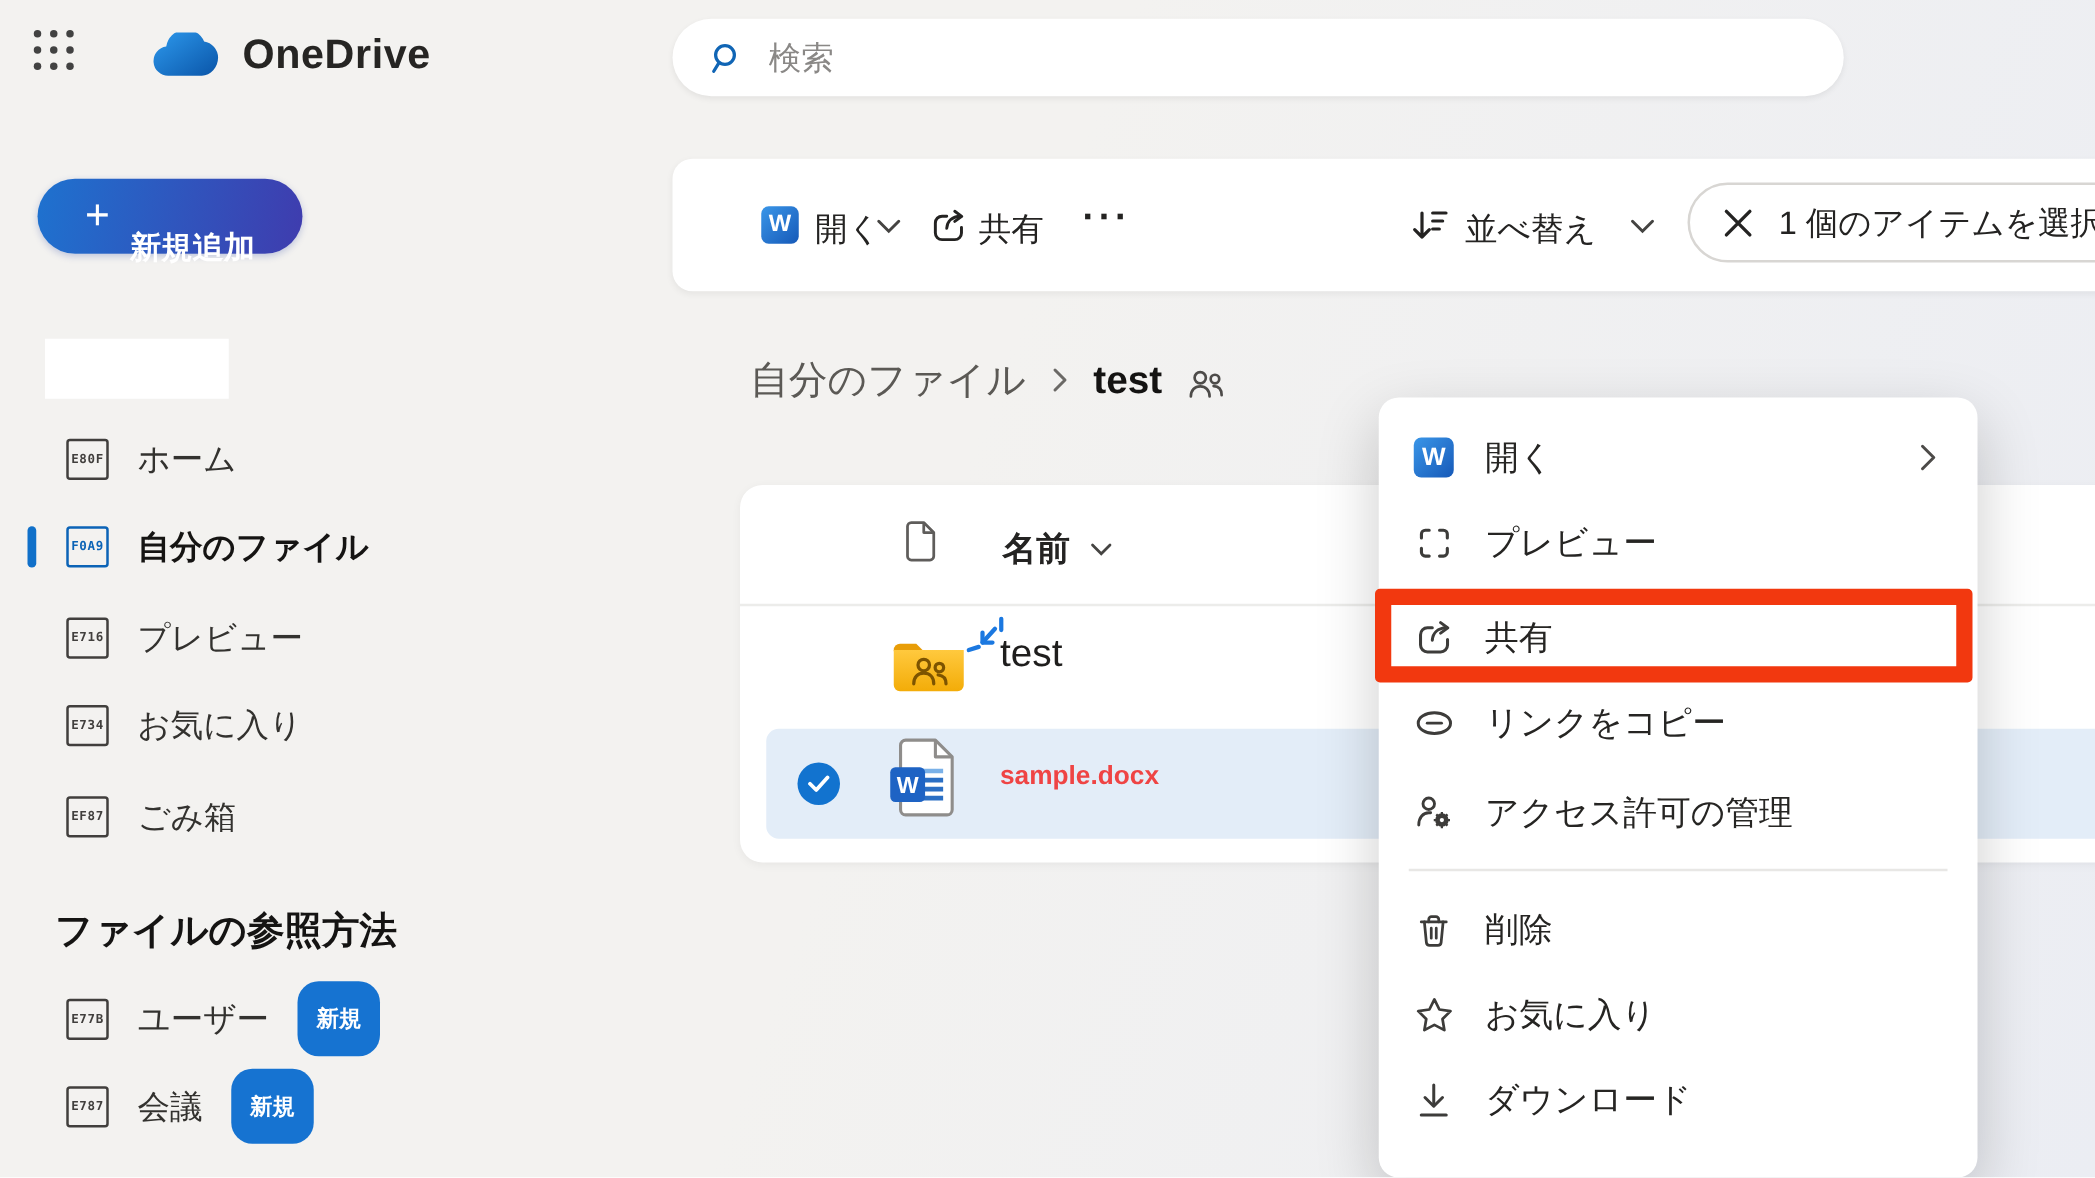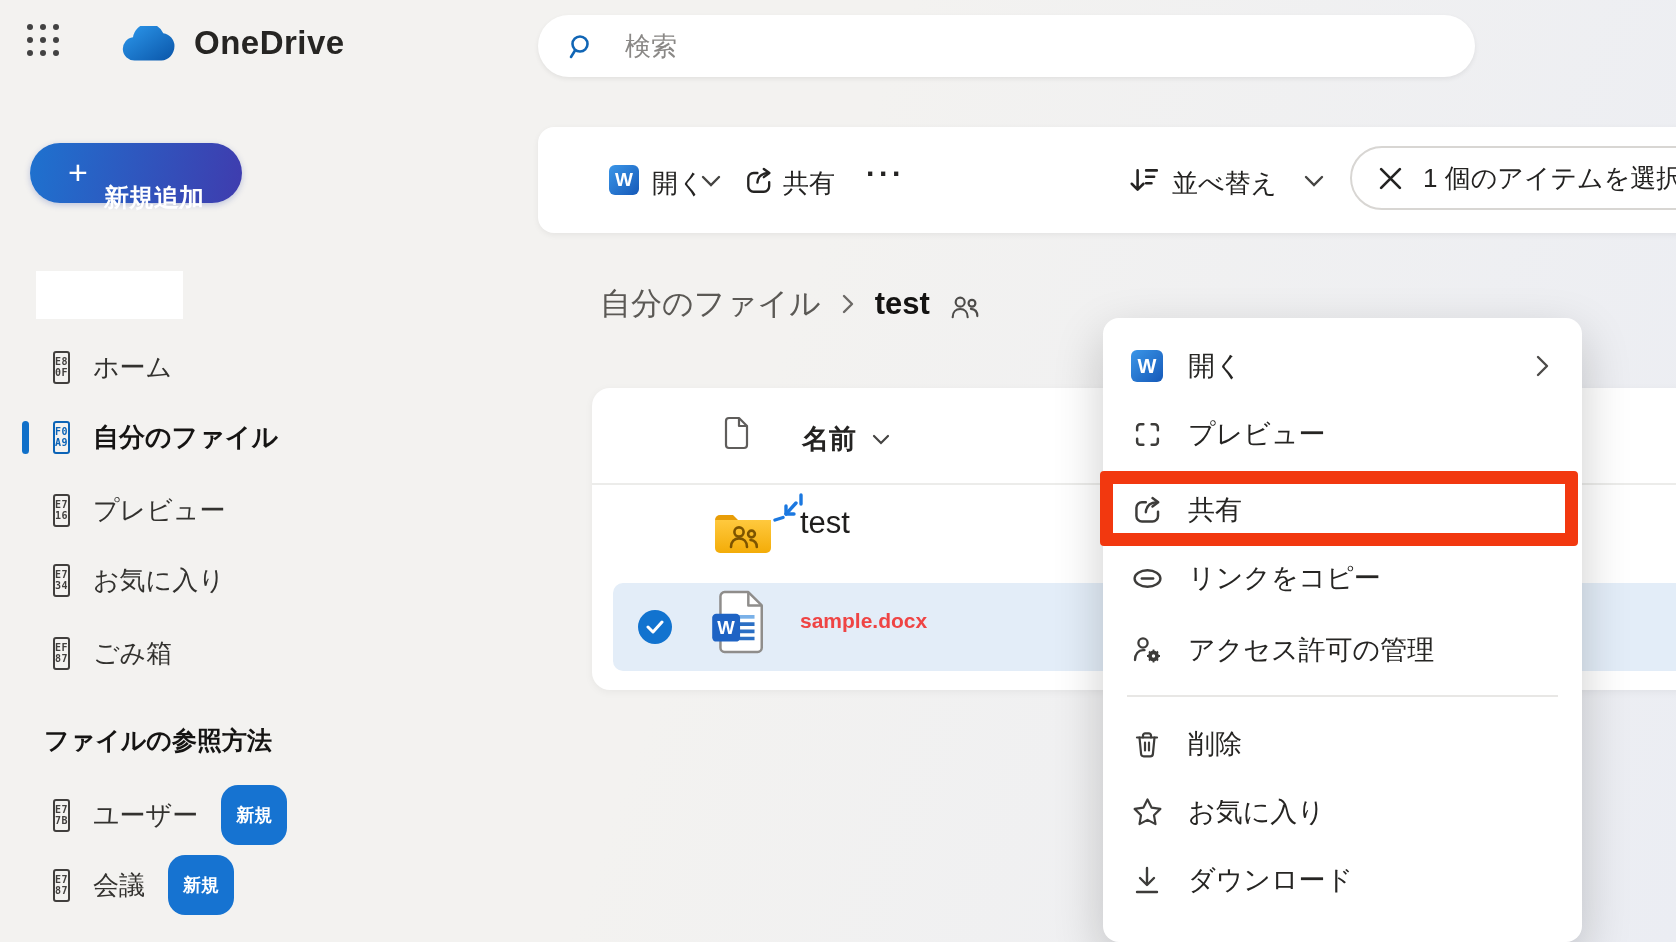--- a/index.html
+++ b/index.html
@@ -12,44 +12,44 @@
   .abs{position:absolute;}
   svg{display:block;}
 
   
   .waffle{left:27px;top:24px;width:34px;height:34px;display:grid;
     grid-template-columns:repeat(3,6px);grid-template-rows:repeat(3,6px);gap:7px;cursor:pointer;}
   .waffle i{background:#424242;border-radius:50%;}
   .logo{left:122px;top:24px;display:flex;align-items:flex-end;gap:16px;}
   .logo-text{font-size:33px;font-weight:700;color:#262523;letter-spacing:0.5px;}
   .search{left:538px;top:15px;width:937px;height:62px;background:#fff;border-radius:31px;
-    display:flex;align-items:center;gap:28px;padding-left:30px;box-sizing:border-box;
+    display:flex;align-items:center;gap:18px;padding-left:30px;box-sizing:border-box;
     box-shadow:0 2px 5px rgba(0,0,0,0.07);}
   .search input{border:none;outline:none;background:transparent;font-size:26px;color:#444;
     font-family:inherit;width:700px;}
   .search input::placeholder{color:#8a8886;}
 
   
   .new-btn{left:30px;top:143px;width:212px;height:60px;border-radius:30px;
     background:linear-gradient(100deg,#1e72cf 0%,#3f3cae 100%);
     display:flex;align-items:center;justify-content:center;gap:16px;color:#fff;cursor:pointer;
     box-shadow:0 2px 6px rgba(30,60,160,0.25);}
   .new-btn .plus{font-size:34px;font-weight:400;line-height:1;margin-top:-3px;}
   .new-btn .nb-label{font-size:25px;font-weight:700;margin-top:48px;}
   .redacted{left:36px;top:271px;width:147px;height:48px;background:#fff;}
   .nav-item{left:0;height:56px;display:flex;align-items:center;gap:23px;padding-left:53px;cursor:pointer;}
-  .tofu{width:17px;height:33px;border:2px solid #413f3d;border-radius:3px;box-sizing:border-box;
-    display:flex;flex-direction:column;align-items:center;justify-content:center;
+  .tofu{width:34px;height:33px;border:2px solid #413f3d;border-radius:3px;box-sizing:border-box;
+    display:flex;flex-direction:row;align-items:center;justify-content:center;
     font-family:"DejaVu Sans Mono",monospace;font-size:10px;font-weight:700;line-height:11px;
     color:#413f3d;letter-spacing:0.5px;flex:none;}
   .tofu.blue{border-color:#0b63b6;color:#0b63b6;}
   .nav-label{font-size:26px;font-weight:400;color:#33322f;white-space:nowrap;}
   .nav-item.selected .nav-label{font-weight:700;color:#151413;}
   .sel-bar{left:22px;top:421px;width:7px;height:33px;border-radius:4px;background:#1070c9;}
-  .section-title{left:44px;top:724px;font-size:25px;font-weight:700;color:#151413;}
+  .section-title{left:44px;top:724px;font-size:30px;font-weight:700;color:#151413;}
   .badge{background:#1673d1;color:#fff;font-size:18px;font-weight:700;
     padding:21px 15px;border-radius:17px;line-height:1;}
 
   
   .toolbar{left:538px;top:127px;width:1160px;height:106px;background:#fff;border-radius:16px;
     box-shadow:0 2px 6px rgba(0,0,0,0.06);}
   .tb-word{left:71px;top:38px;}
   .word-badge{width:30px;height:30px;border-radius:6px;
     background:linear-gradient(135deg,#3a96e8,#1659b8);
     color:#fff;font-weight:700;font-size:19px;display:flex;align-items:center;justify-content:center;}

